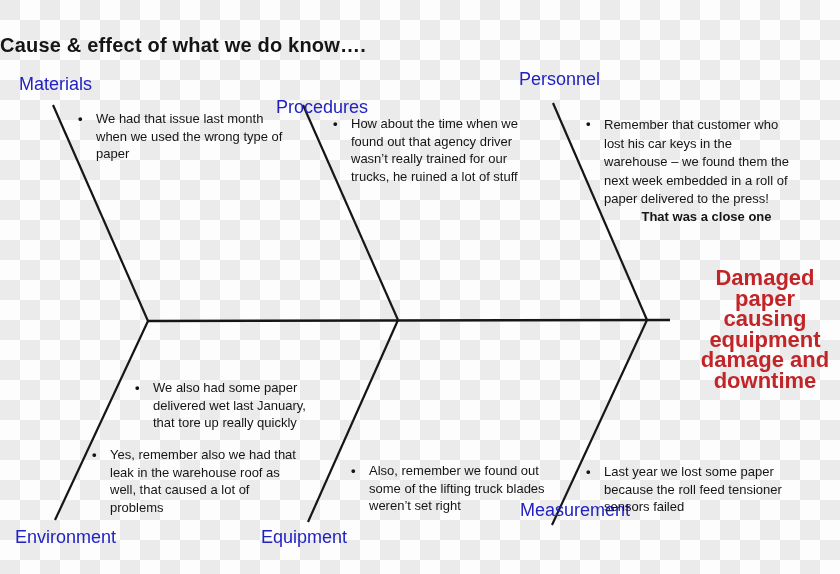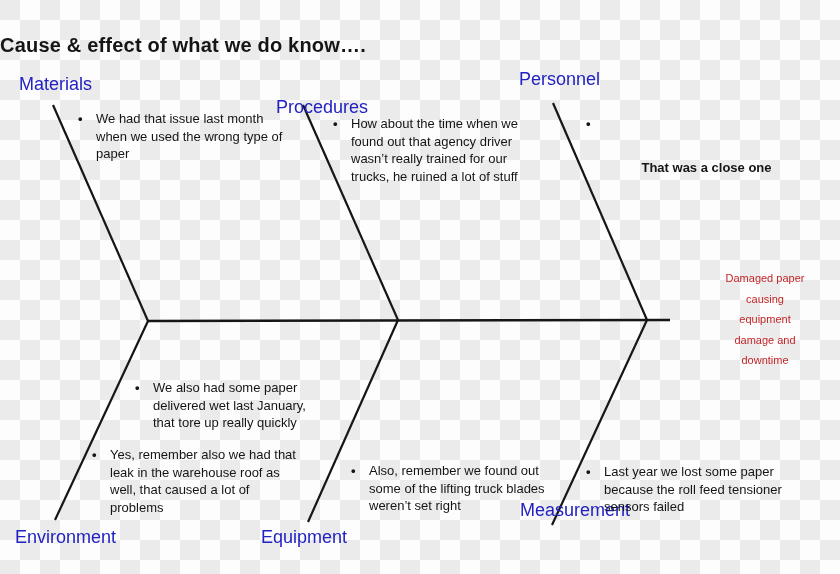--- a/index.html
+++ b/index.html
@@ -68,39 +68,38 @@
     color: #151515;
   }
   .note-extra {
     text-align: center;
     white-space: pre-line;
     font-size: 13px;
     font-weight: 700;
     line-height: 17.6px;
     color: #151515;
     width: 205px;
-    margin-top: 44px;
   }
 
   .n-materials    { left: 78px;  top: 110px; width: 240px; }
   .n-procedures   { left: 333px; top: 115px; width: 250px; }
   .n-personnel    { left: 586px; top: 115px; width: 252px; }
   .n-env1         { left: 135px; top: 379px; width: 240px; }
   .n-env2         { left: 92px;  top: 446px; width: 240px; }
   .n-equipment    { left: 351px; top: 462px; width: 250px; }
   .n-measurement  { left: 586px; top: 463px; width: 250px; }
 
   .effect {
     position: absolute;
     left: 700px; top: 268px;
     width: 130px;
     text-align: center;
     white-space: pre-line;
-    font-size: 11px;
-    font-weight: 400;
+    font-size: 22px;
+    font-weight: 700;
     line-height: 20.5px;
     color: #C22528;
   }
 </style>
 </head>
 <body>
 
 <div id="canvas">
 
   <svg id="bones" width="840" height="574" viewBox="0 0 840 574">
@@ -136,20 +135,25 @@
     <span class="marker">•</span>
     <span class="note-text">How about the time when we
 found out that agency driver
 wasn’t really trained for our
 trucks, he ruined a lot of stuff</span>
   </div>
 
   <div class="note n-personnel">
     <span class="marker">•</span>
     <span>
+      <span class="note-text">Remember that customer who
+lost his car keys in the
+warehouse – we found them the
+next week embedded in a roll of
+paper delivered to the press!</span>
       <div class="note-extra">That was a close one</div>
     </span>
   </div>
 
   <div class="note n-env1">
     <span class="marker">•</span>
     <span class="note-text">We also had some paper
 delivered wet last January,
 that tore up really quickly</span>
   </div>

